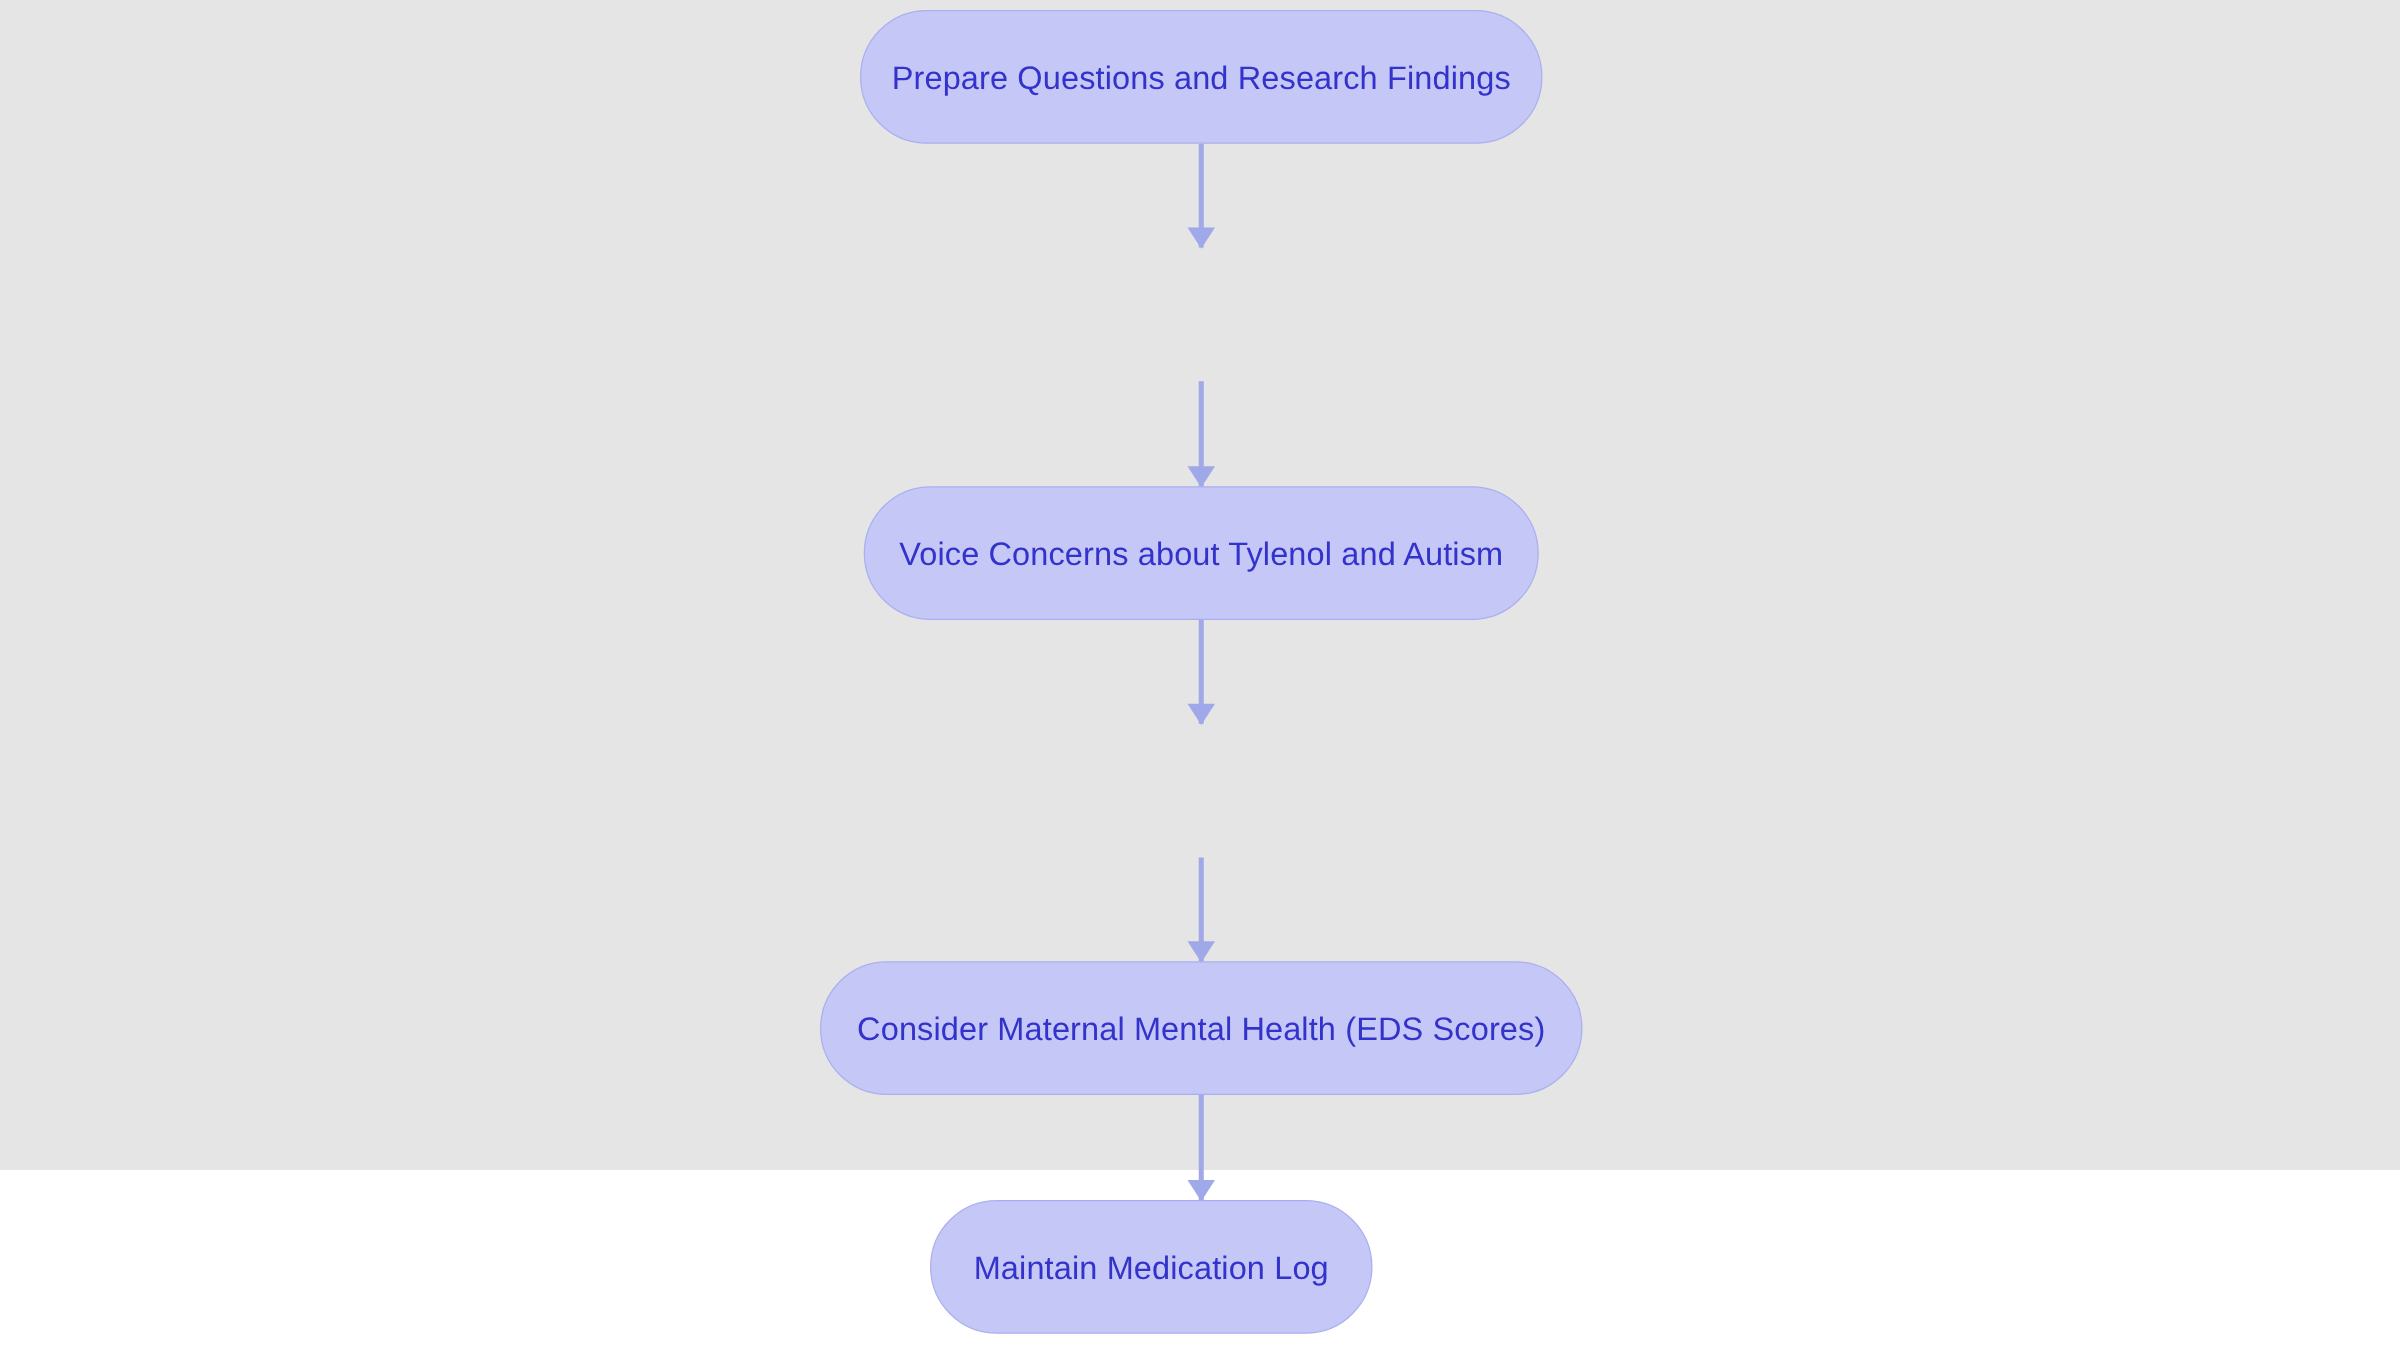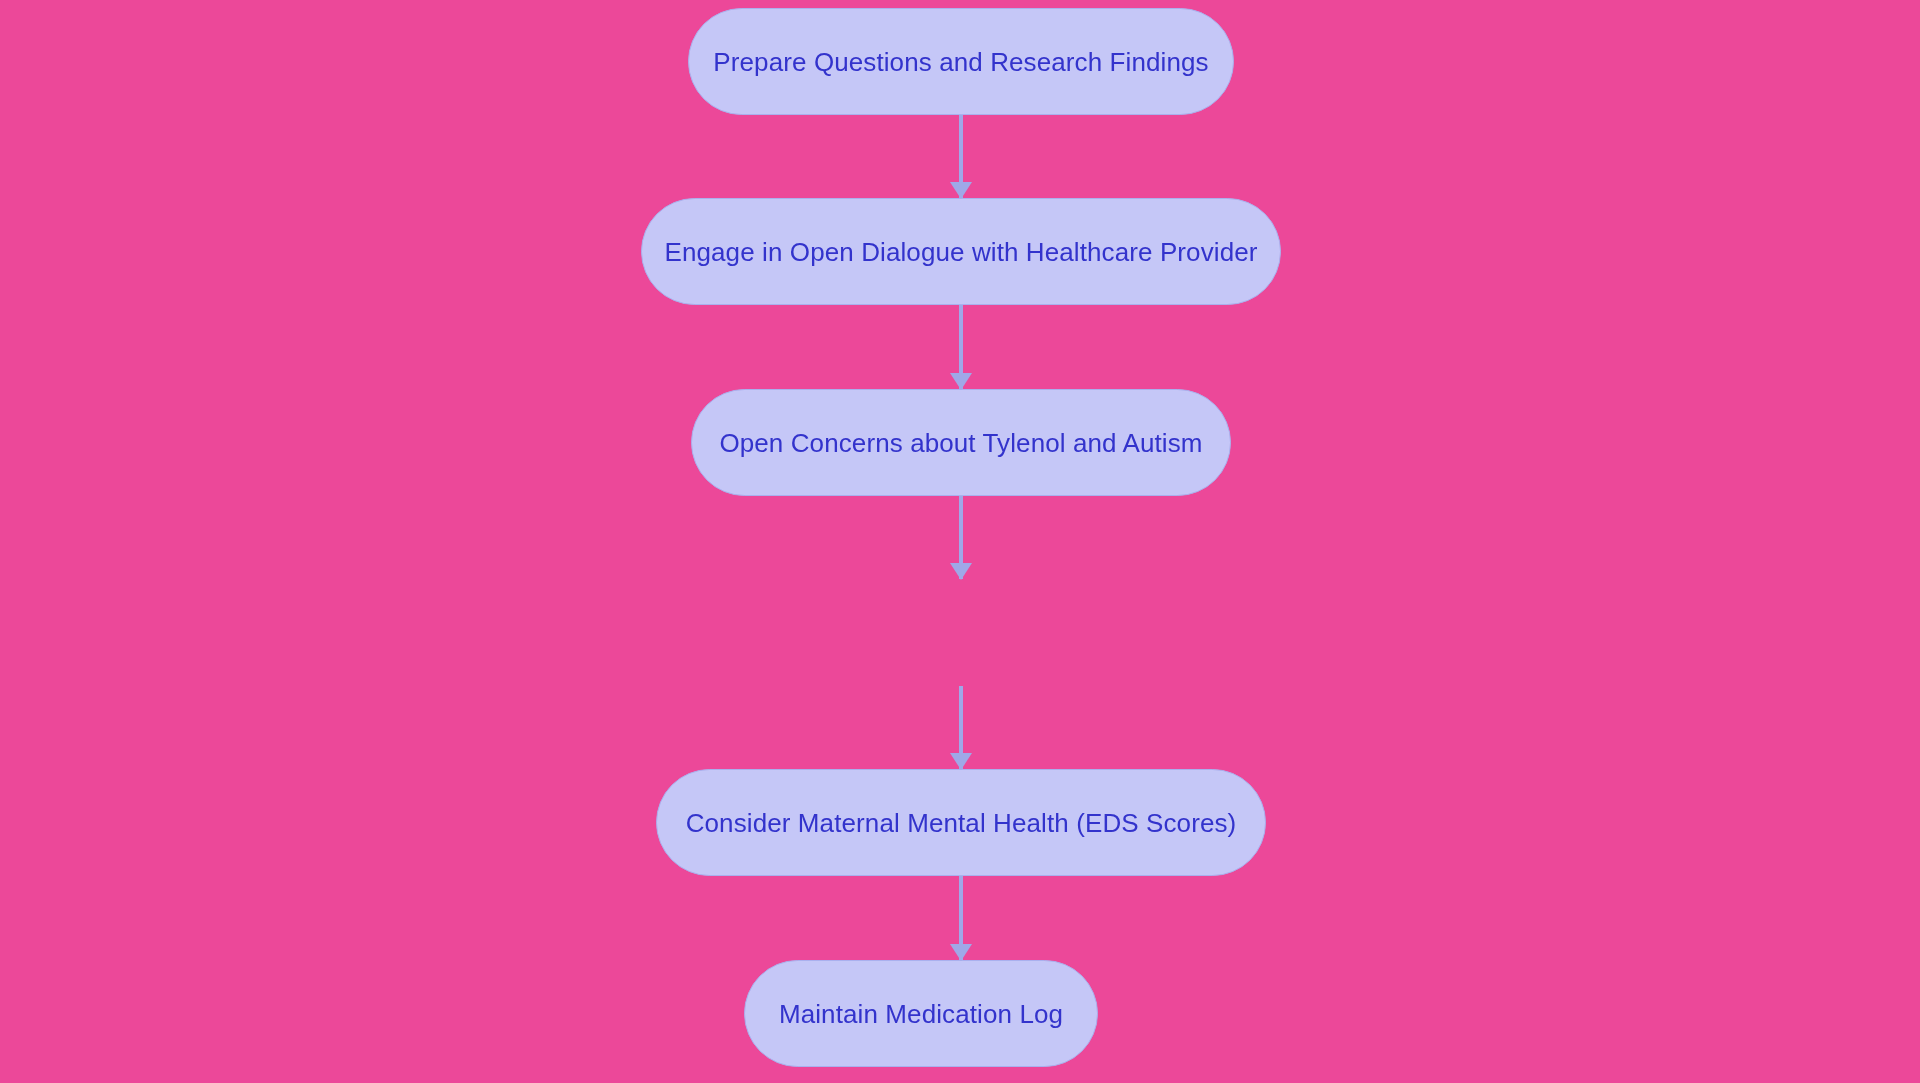--- a/index.html
+++ b/index.html
@@ -11,22 +11,22 @@
   body {
     width: 1920px;
     height: 1083px;
     font-family: "Liberation Sans", sans-serif;
     overflow: hidden;
   }
 
   #flow-canvas {
     position: relative;
     width: 1920px;
-    height: 1083px;
-    background: #ec4899;
+    height: 936px;
+    background: #e5e5e5;
   }
 
   .flow-node {
     position: absolute;
     box-sizing: border-box;
     display: flex;
     align-items: center;
     justify-content: center;
     background: #c5c7f7;
     border: 1.5px solid #aab0ee;
@@ -72,26 +72,23 @@
 </style>
 </head>
 <body>
 
 <div id="flow-canvas">
 
   <div class="flow-node" style="left:688px; top:8px; width:546px; height:107px;">
     <span class="node-label">Prepare Questions and Research Findings</span>
   </div>
 
-  <div class="flow-node" style="left:641px; top:198px; width:640px; height:107px;">
-    <span class="node-label">Engage in Open Dialogue with Healthcare Provider</span>
-  </div>
 
   <div class="flow-node" style="left:691px; top:389px; width:540px; height:107px;">
-    <span class="node-label">Open Concerns about Tylenol and Autism</span>
+    <span class="node-label">Voice Concerns about Tylenol and Autism</span>
   </div>
 
 
   <div class="flow-node" style="left:656px; top:769px; width:610px; height:107px;text-align:center;">
     <span class="node-label">Consider Maternal Mental Health (EDS Scores)</span>
   </div>
 
   <div class="flow-node" style="left:744px; top:960px; width:354px; height:107px;">
     <span class="node-label">Maintain Medication Log</span>
   </div>

